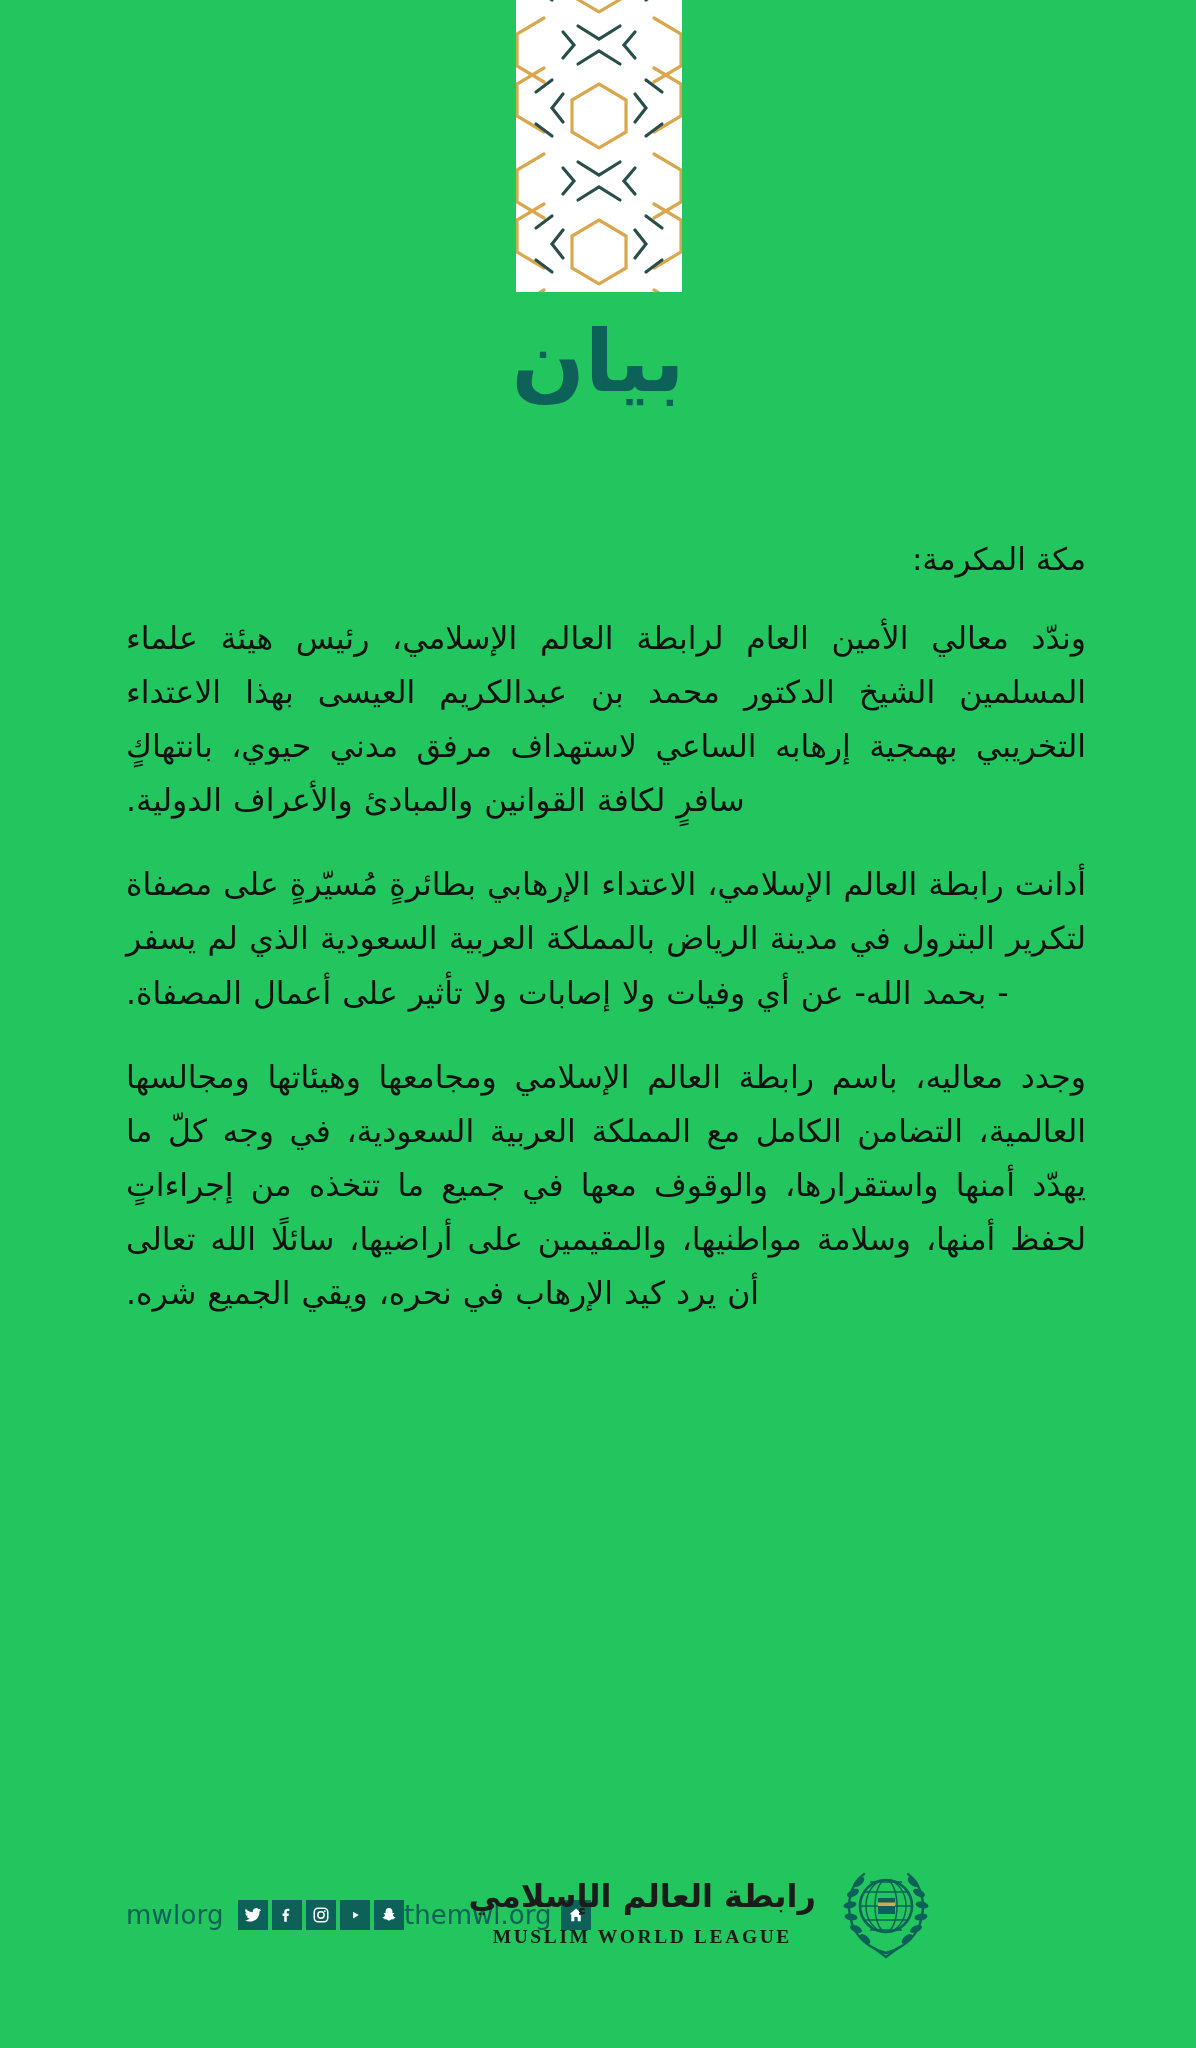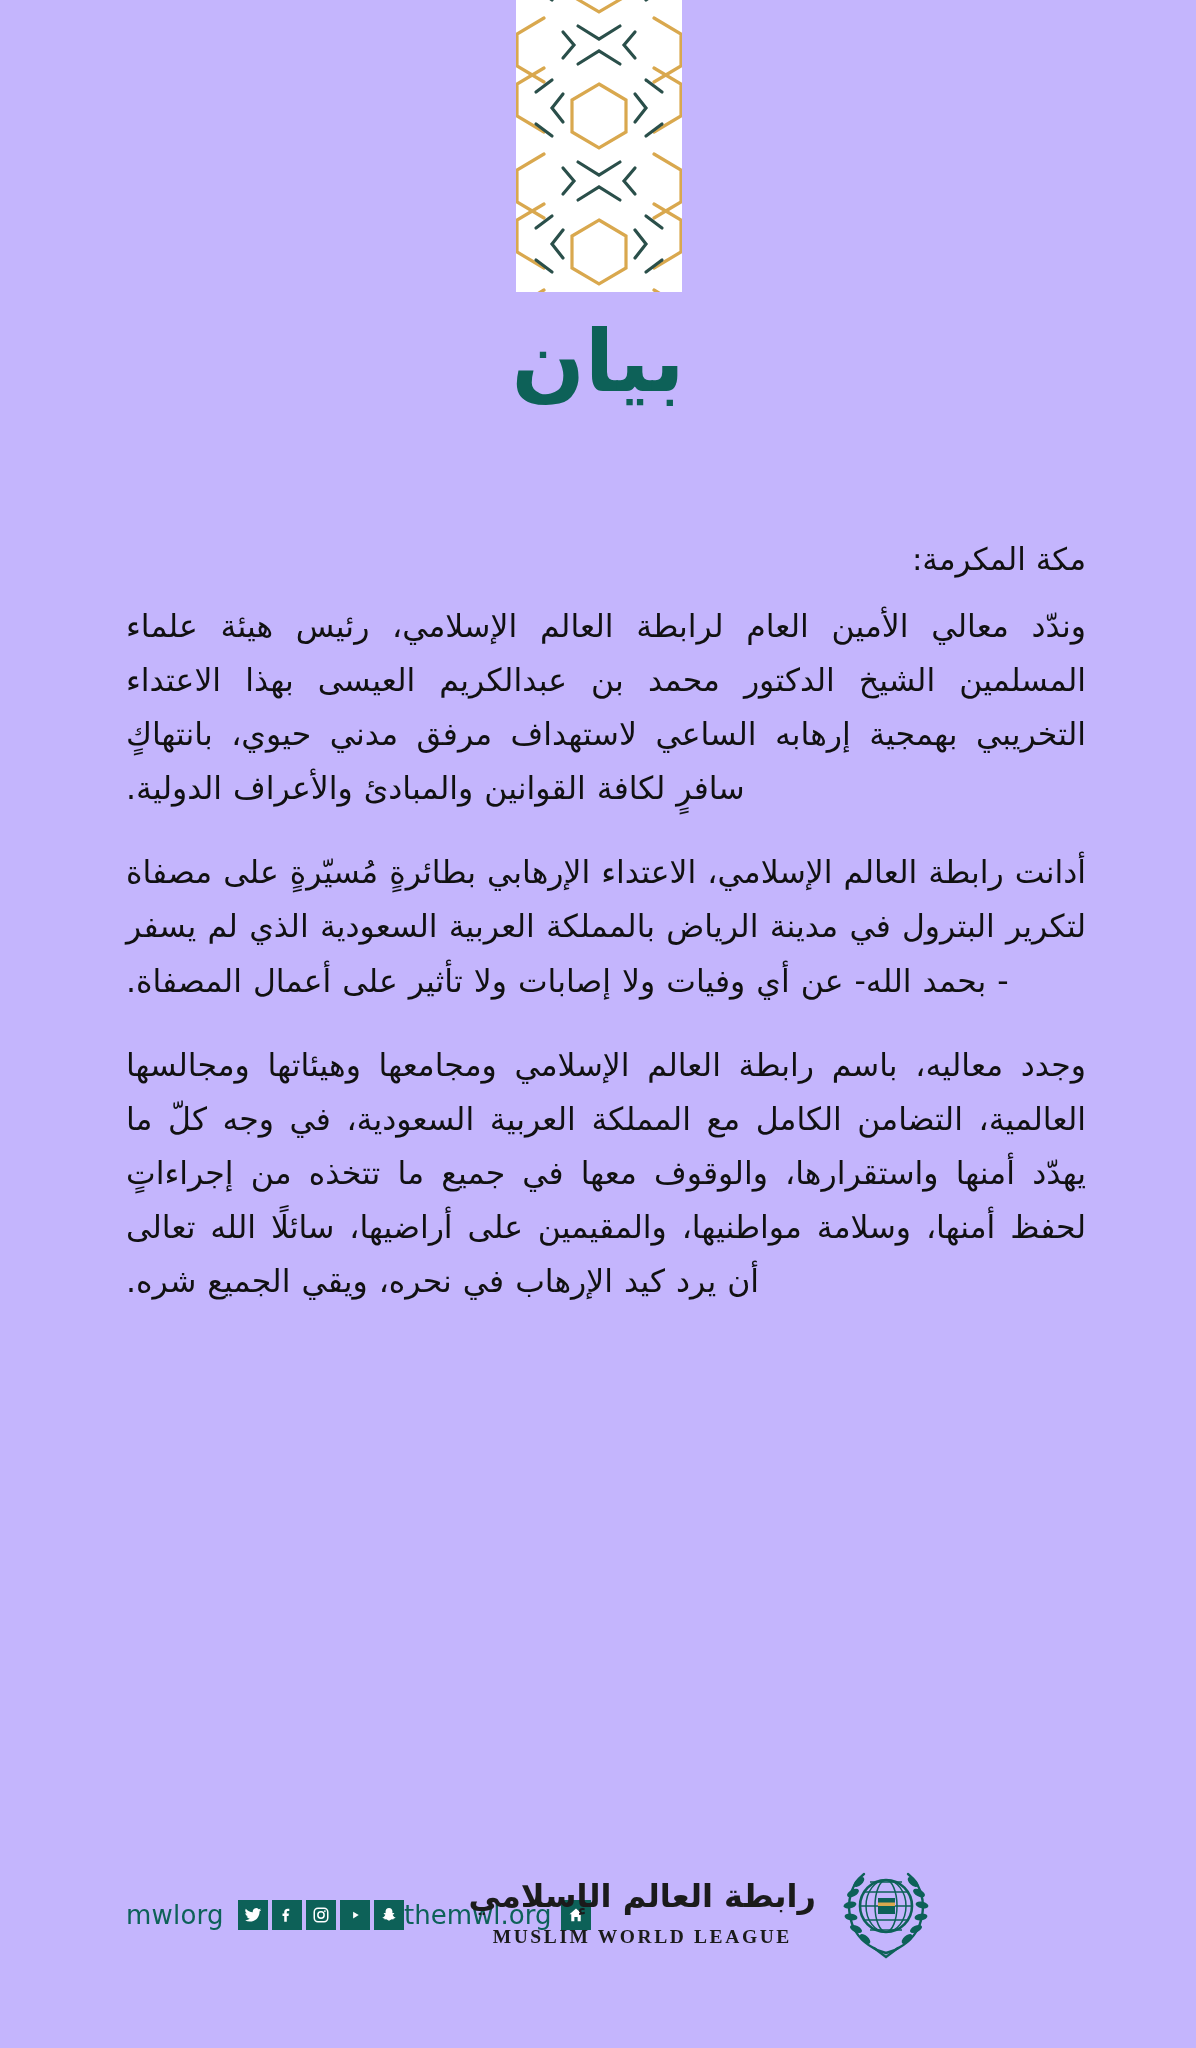--- a/index.html
+++ b/index.html
@@ -8,21 +8,21 @@
     width: 1196px;
     height: 2048px;
     background: #ffffff;
     font-family: "DejaVu Sans", "Liberation Sans", sans-serif;
   }
 
   #page {
     position: relative;
     width: 1196px;
     height: 2048px;
-    background: #c4b5fd;
+    background: #22c55e;
     overflow: hidden;
   }
 
   
   .ornament {
     position: absolute;
     top: 0;
     left: 516px;
     width: 166px;
     height: 292px;
@@ -57,21 +57,21 @@
     color: #111111;
   }
 
   .salutation {
     font-size: 31px;
     line-height: 1.5;
     text-align: right;
     text-align-last: right;
     font-weight: 400;
     color: #111111;
-    margin-bottom: 16px;
+    margin-bottom: 28px;
   }
 
   .para {
     font-size: 31.5px;
     line-height: 1.72;
     font-weight: 400;
     color: #111111;
     margin-bottom: 30px;
     text-align: justify;
     text-align-last: left;

